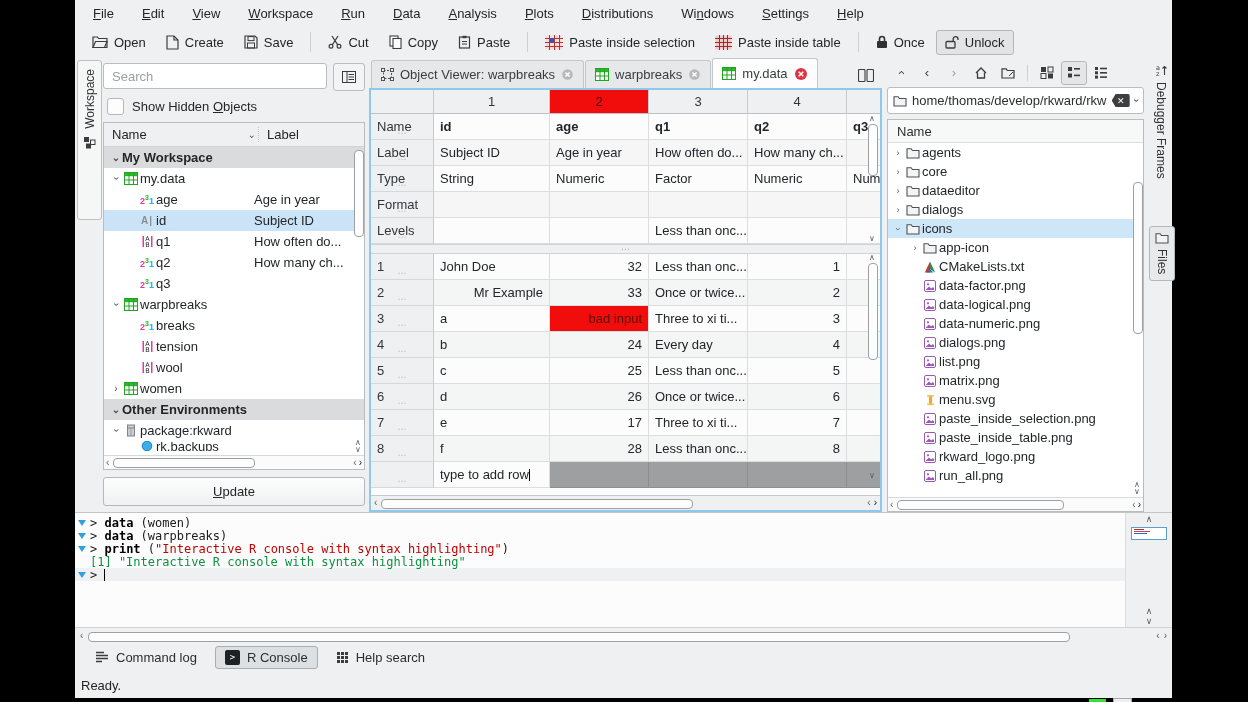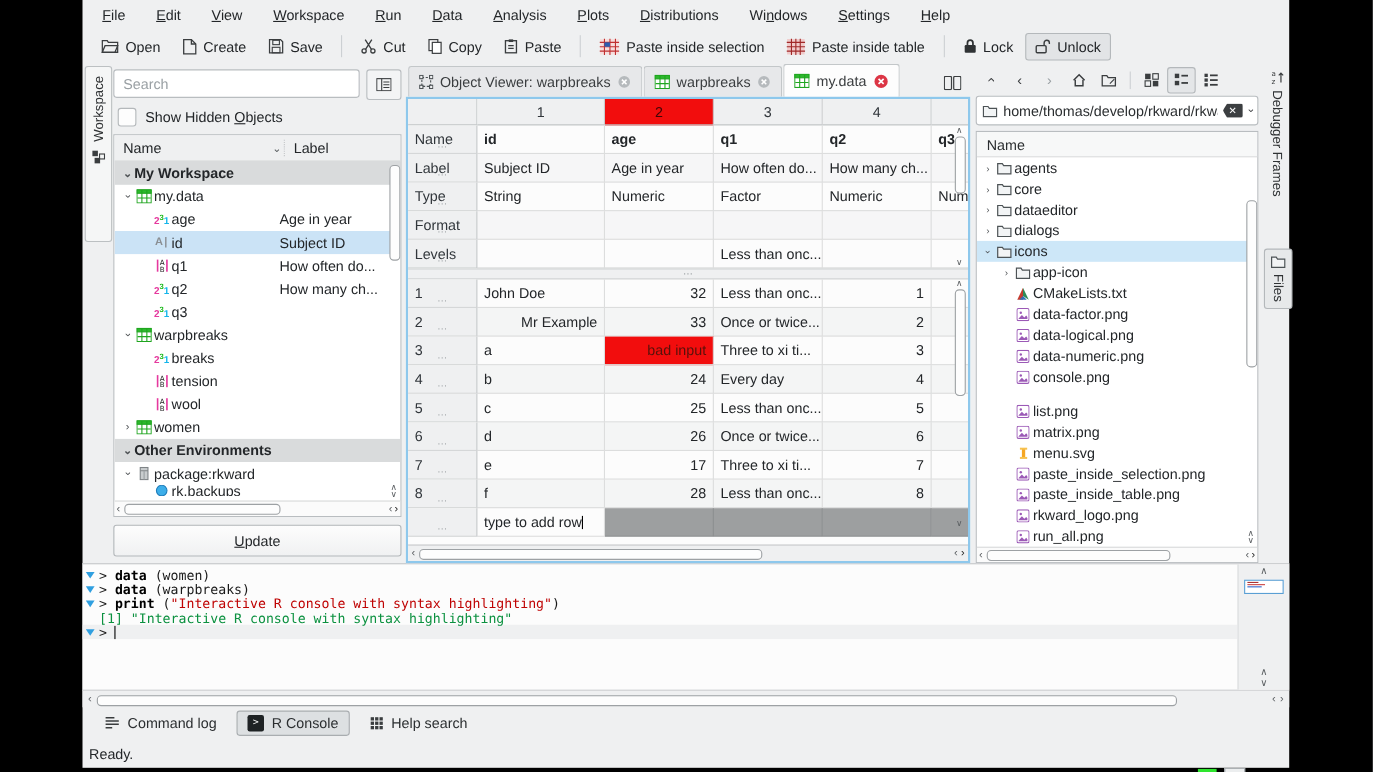--- a/index.html
+++ b/index.html
@@ -306,21 +306,21 @@
         <span>Paste inside table</span>
       </div>
       <span class="tb-sep"></span>
       <div class="tbtn">
         <span class="ic">
           <svg width="12" height="14">
             <rect x="1" y="6" width="10" height="7" rx="1" fill="#2f3234"></rect>
             <path d="M3.5 6 V4 a2.5 2.5 0 0 1 5 0 V6" fill="none" stroke="#2f3234" stroke-width="1.6"></path>
           </svg>
         </span>
-        <span>Lock</span>
+        <span>Once</span>
       </div>
       <div class="tbtn checked">
         <span class="ic">
           <svg width="14" height="14">
             <rect x="1" y="6.5" width="9" height="6.5" rx="1" fill="none" stroke="#3a3d3f" stroke-width="1.3"></rect>
             <path d="M8.2 6 V4 a2.4 2.4 0 0 1 4.8 0 v1" fill="none" stroke="#3a3d3f" stroke-width="1.3"></path>
           </svg>
         </span>
         <span>Unlock</span>
       </div>
@@ -910,23 +910,23 @@
             </div>
             <div class="frow" style="padding-left: 21px;">
               <span class="chev"></span>
               <span class="ficon">
                 <svg width="12" height="12">
                   <rect x="0.5" y="0.5" width="11" height="11" rx="1.5" fill="#fff" stroke="#9b59b6"></rect>
                   <circle cx="4" cy="4.3" r="1.1" fill="#9b59b6"></circle>
                   <path d="M2 9.6 L5 6.4 L7.2 8.6 L8.9 6.9 L10 8.2 V10 H2 Z" fill="#9b59b6"></path>
                 </svg>
               </span>
-              <span class="fname">console.png</span>
-            </div>
-            <div class="frow" style="padding-left: 21px; margin-top: 12px;">
+              <span class="fname">dialogs.png</span>
+            </div>
+            <div class="frow" style="padding-left: 21px;">
               <span class="chev"></span>
               <span class="ficon">
                 <svg width="12" height="12">
                   <rect x="0.5" y="0.5" width="11" height="11" rx="1.5" fill="#fff" stroke="#9b59b6"></rect>
                   <circle cx="4" cy="4.3" r="1.1" fill="#9b59b6"></circle>
                   <path d="M2 9.6 L5 6.4 L7.2 8.6 L8.9 6.9 L10 8.2 V10 H2 Z" fill="#9b59b6"></path>
                 </svg>
               </span>
               <span class="fname">list.png</span>
             </div>

